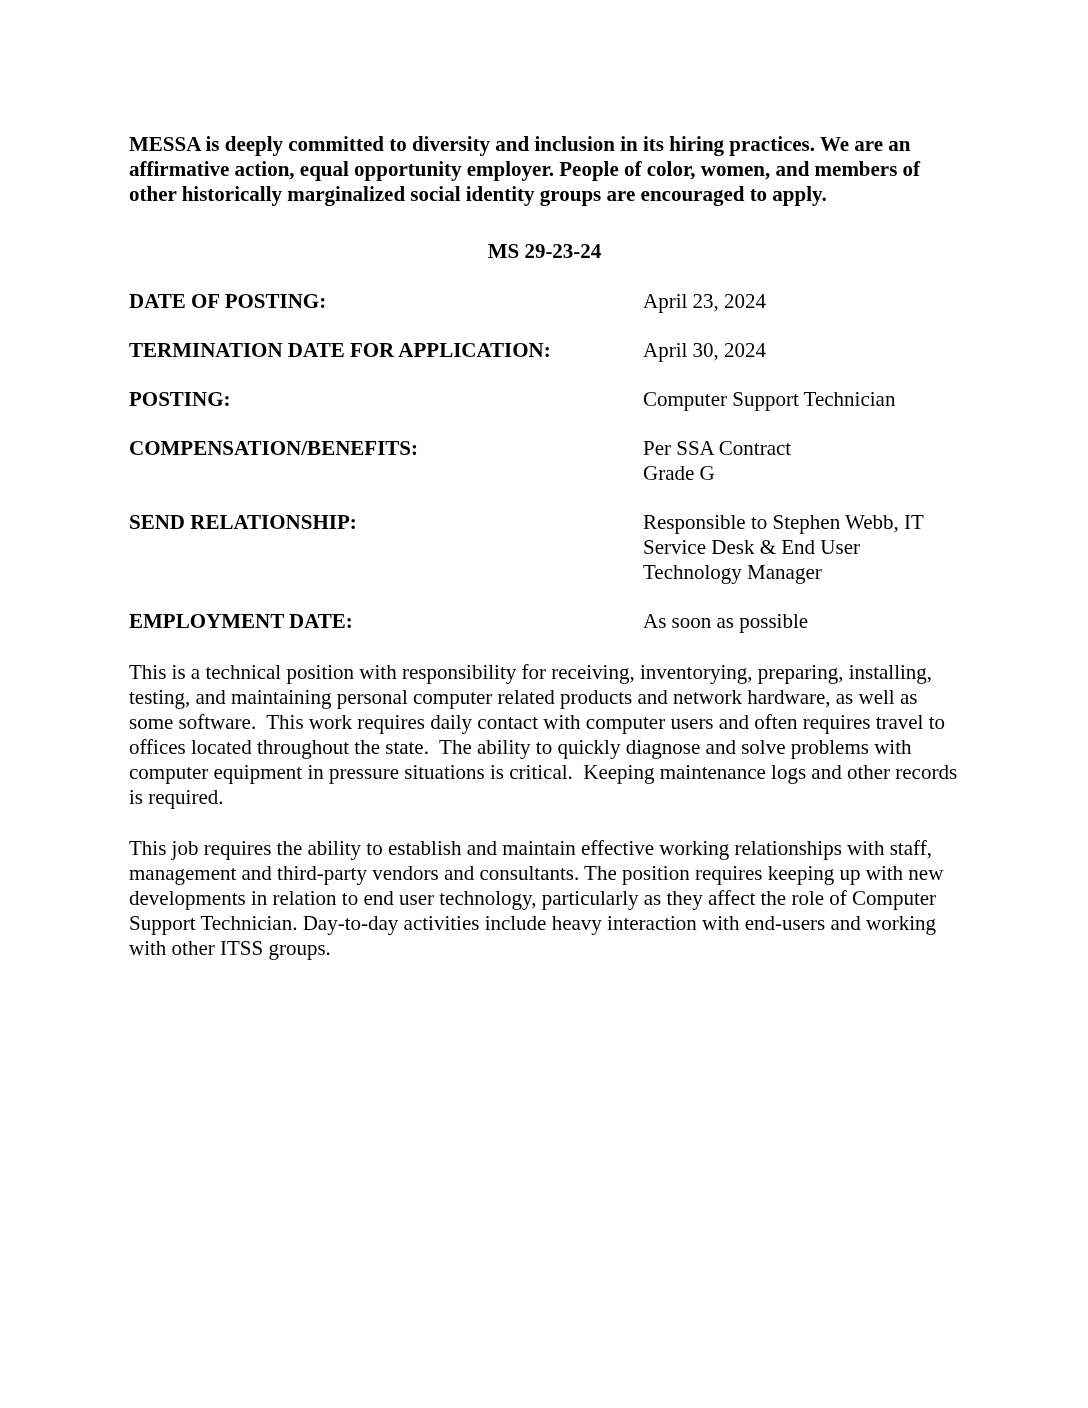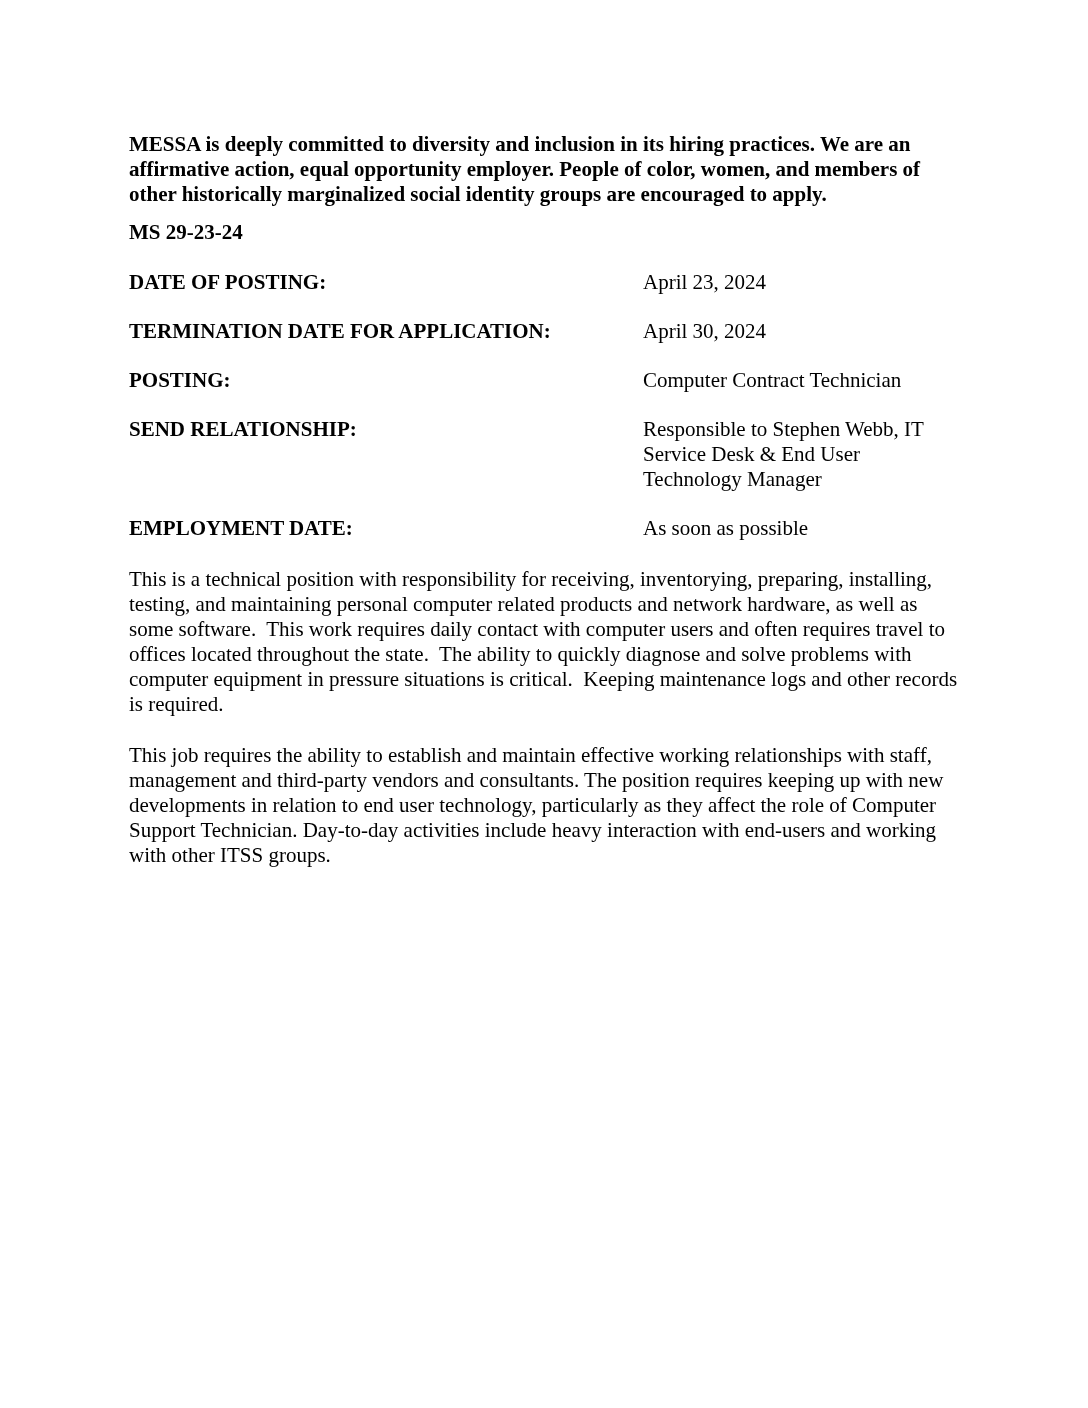--- a/index.html
+++ b/index.html
@@ -22,23 +22,23 @@
     height: 1148px;
     padding: 132px 128px 0 129px;
     overflow: hidden;
   }
   .notice {
     font-weight: bold;
     white-space: pre-wrap;
     margin: 0;
   }
   .reference {
-    text-align: left;
+    text-align: center;
     font-weight: bold;
-    margin-top: 13px;
+    margin-top: 32px;
   }
   .rows {
     margin-top: 25px;
   }
   .row {
     display: grid;
     grid-template-columns: 514px 1fr;
     align-items: start;
   }
   .row + .row {
@@ -85,23 +85,28 @@
       <div class="row-value">April 23, 2024</div>
     </div>
 
     <div class="row">
       <div class="row-label">TERMINATION DATE FOR APPLICATION:</div>
       <div class="row-value">April 30, 2024</div>
     </div>
 
     <div class="row">
       <div class="row-label">POSTING:</div>
-      <div class="row-value bold-line">Computer Contract Technician</div>
+      <div class="row-value bold-line">Computer Support Technician</div>
     </div>
 
+    <div class="row">
+      <div class="row-label">COMPENSATION/BENEFITS:</div>
+      <div class="row-value">Per SSA Contract
+Grade G</div>
+    </div>
 
     <div class="row">
       <div class="row-label">SEND RELATIONSHIP:</div>
       <div class="row-value">Responsible to Stephen Webb, IT
 Service Desk &amp; End User
 Technology Manager</div>
     </div>
 
     <div class="row">
       <div class="row-label">EMPLOYMENT DATE:</div>

